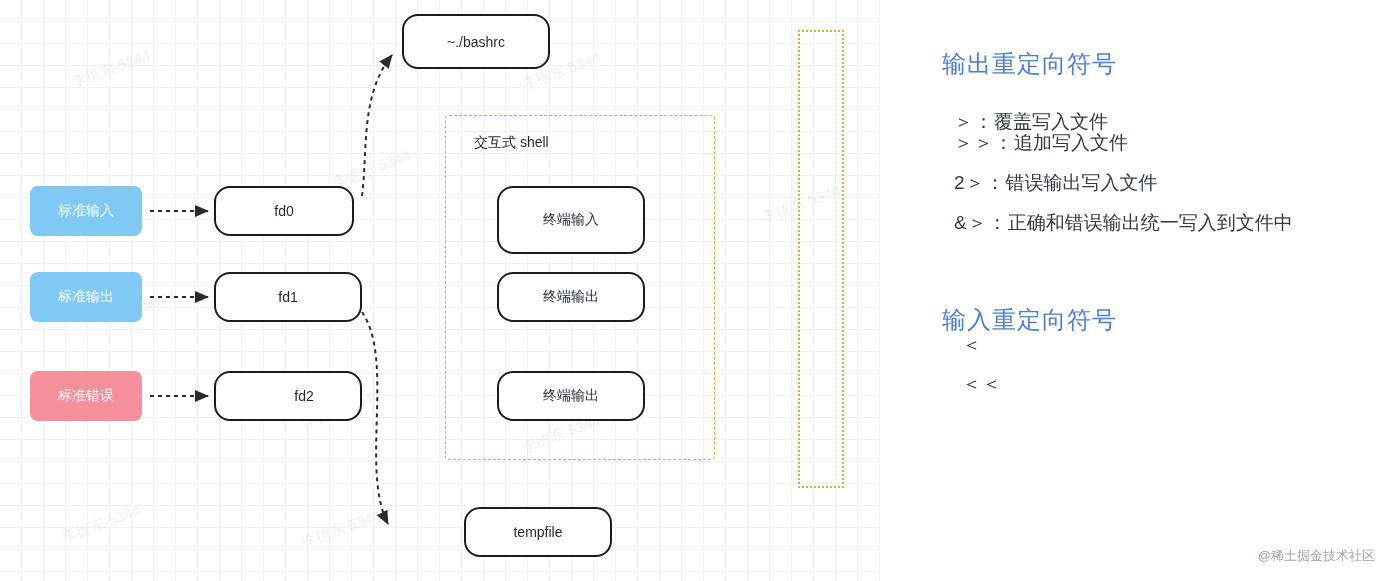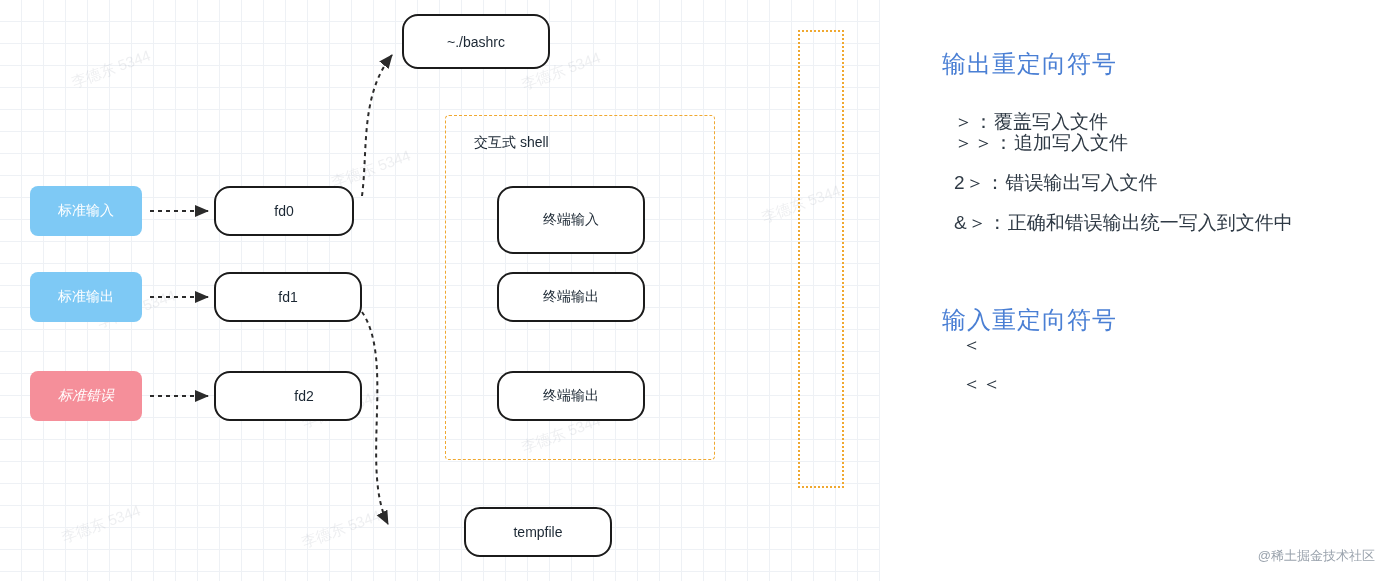--- a/index.html
+++ b/index.html
@@ -42,21 +42,21 @@
   }
 
   
   .pill {
     border-radius: 8px;
     color: #ffffff;
     font-size: 14px;
     font-weight: 400;
   }
   .pill-blue { background: #7ec9f5; }
-  .pill-red  { background: #f58f9a; font-style: italic; }
+  .pill-red  { background: #f58f9a; }
 
   
   .dashed-box {
     position: absolute;
     border: 1.5px dashed #f0a830;
     border-radius: 4px;
     background: transparent;
   }
   .dashed-box .box-title {
     position: absolute;

